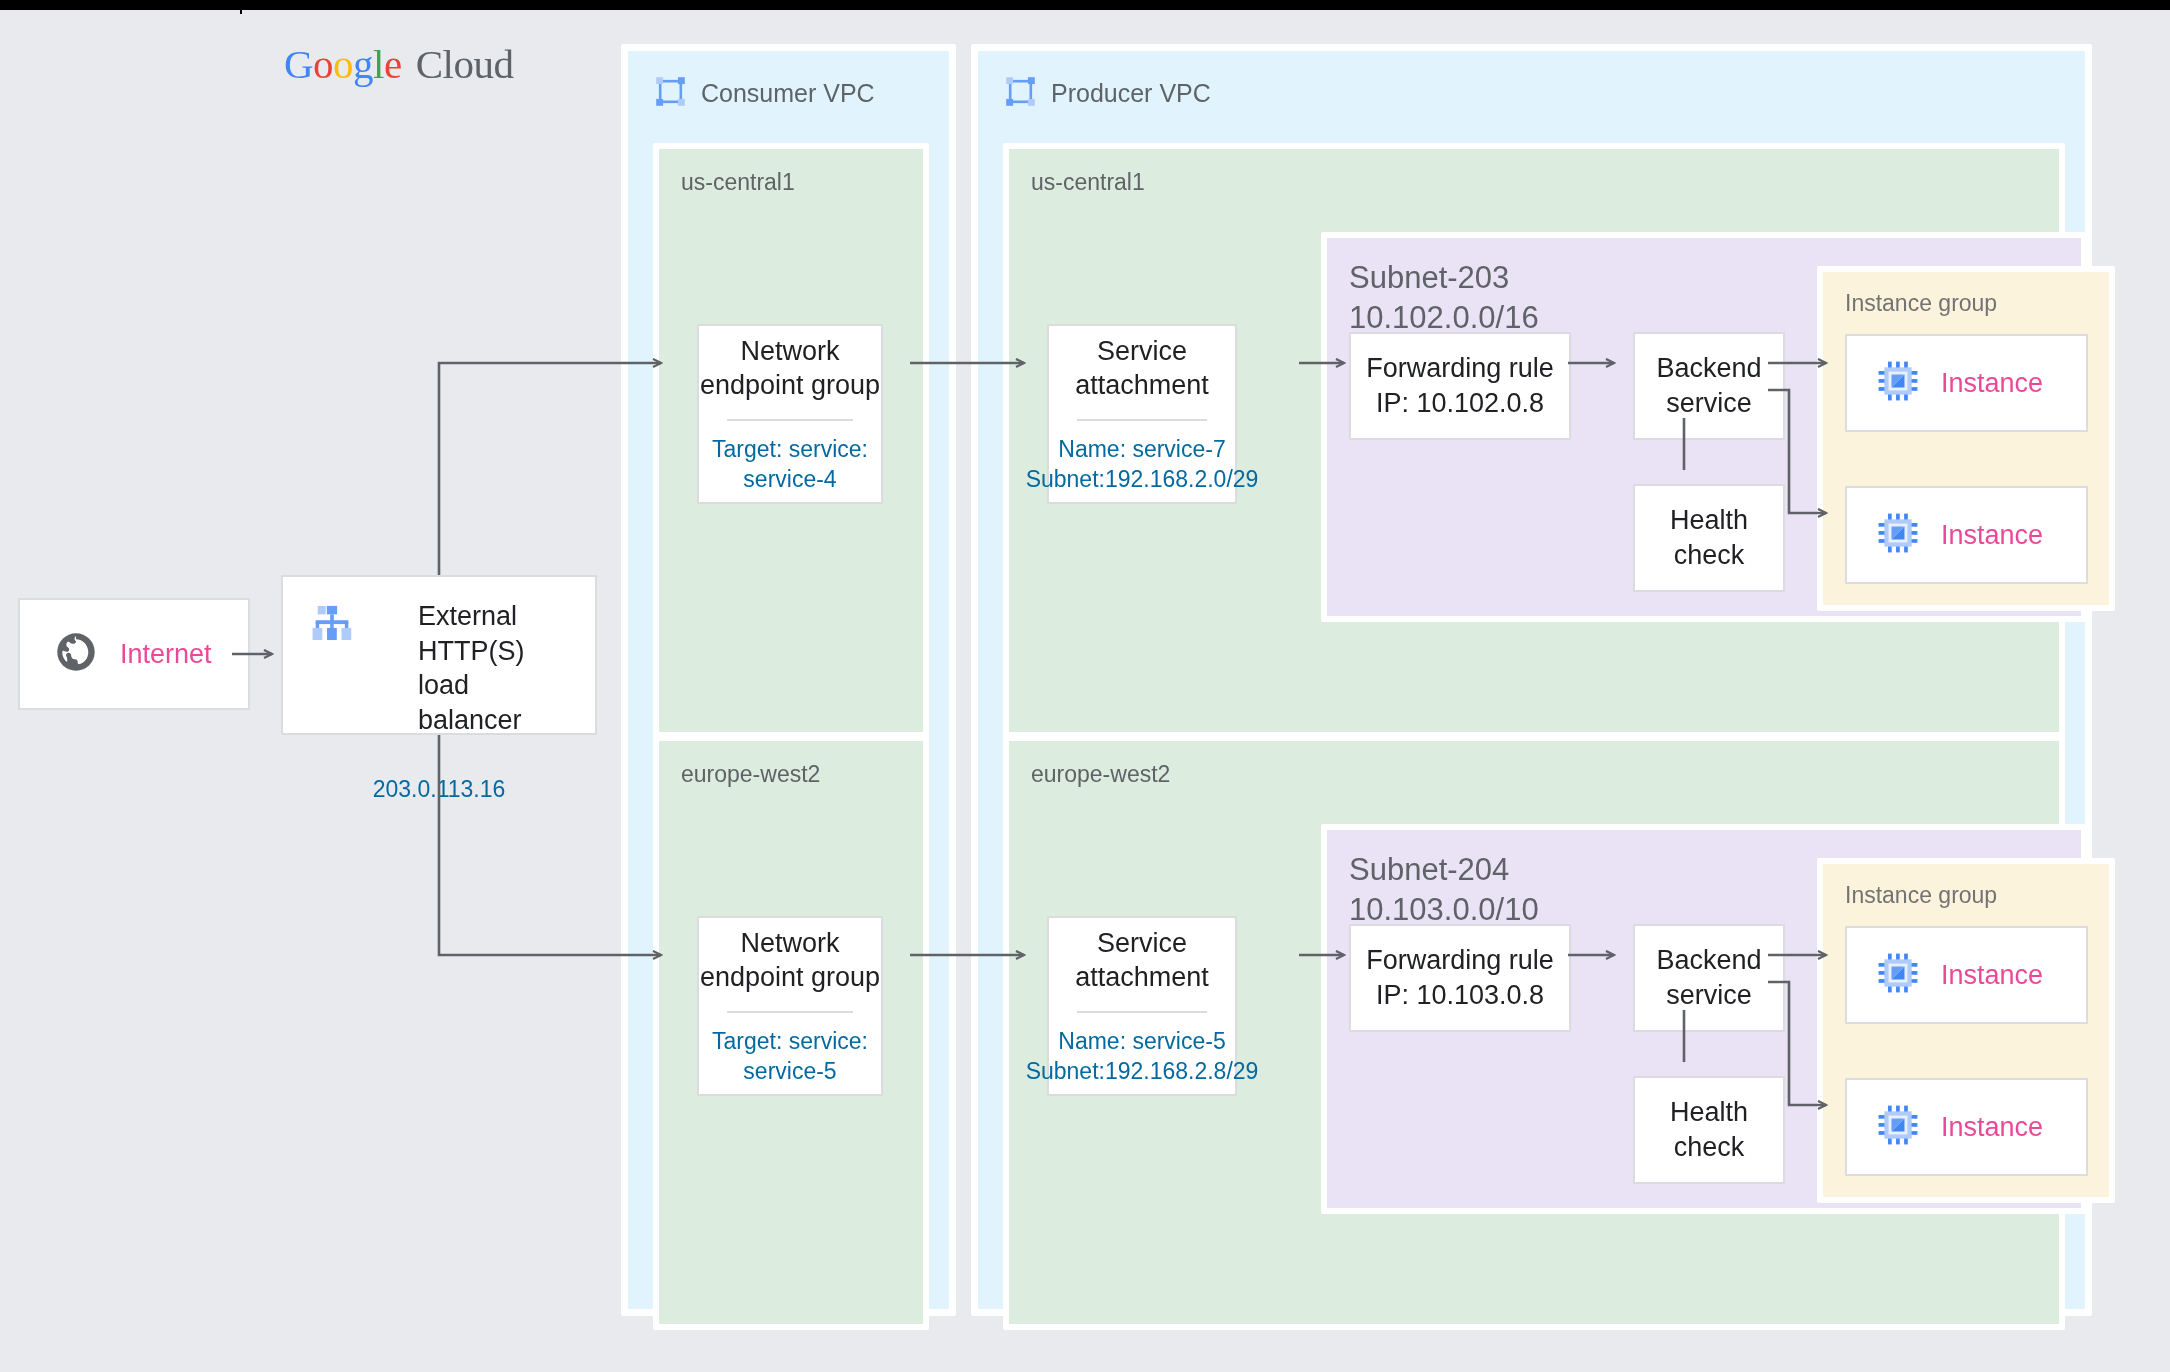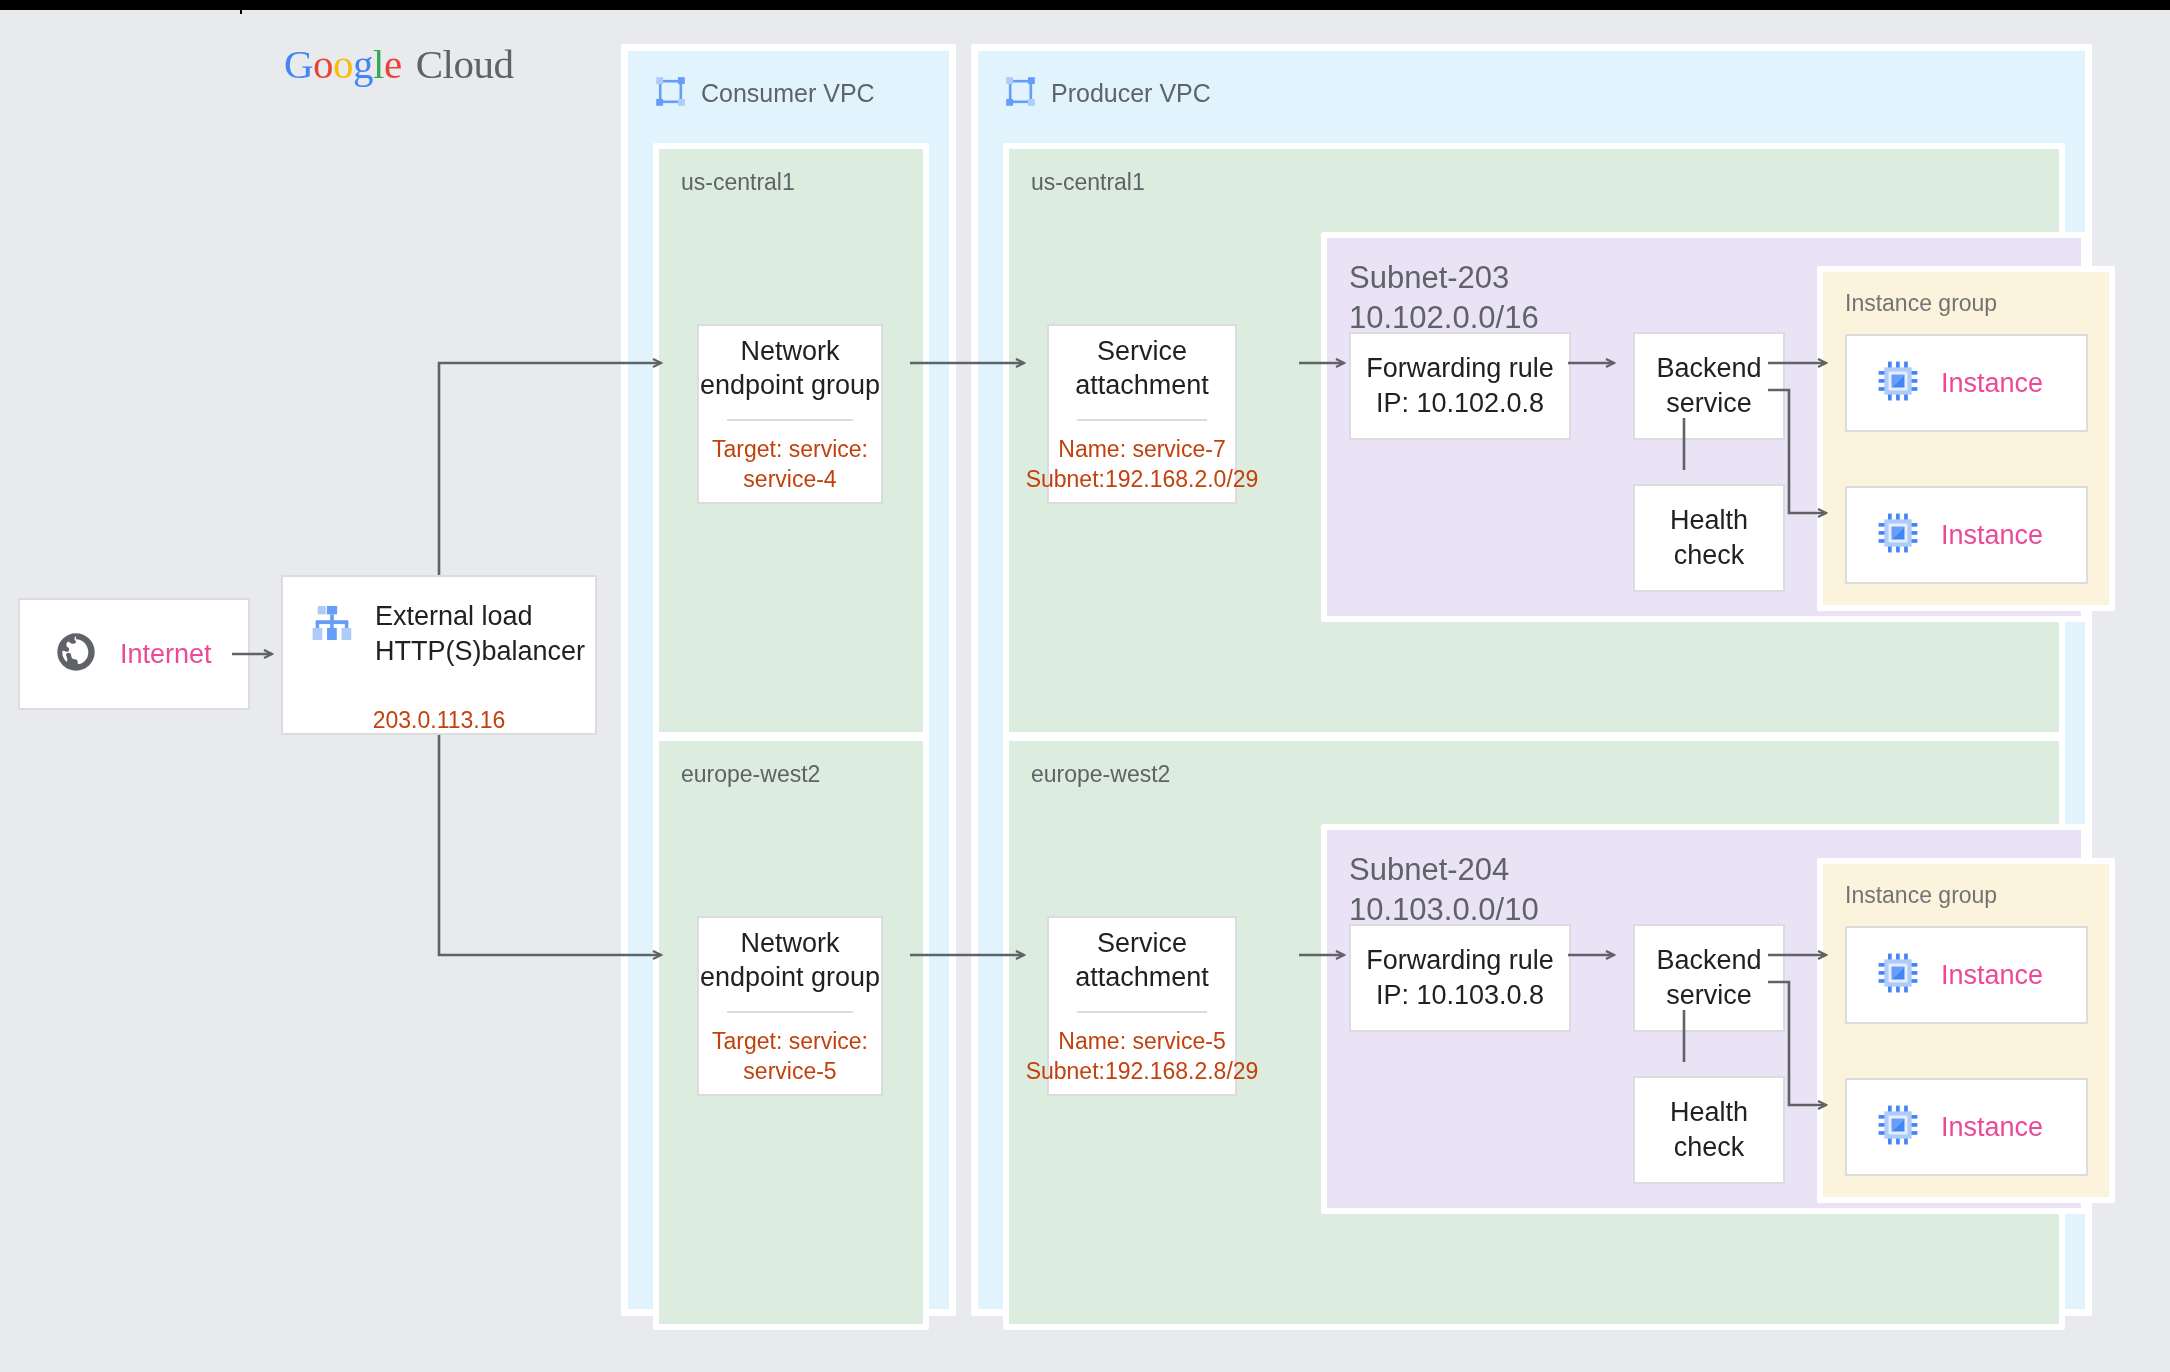--- a/index.html
+++ b/index.html
@@ -38,21 +38,21 @@
 
   .igroup { position:absolute; background:#fcf3dc; border:6px solid #ffffff; border-radius:2px; }
   .igroup-label { position:absolute; left:22px; top:18px; font-size:23px; color:#737373; white-space:nowrap; }
 
   
   .card {
     position:absolute; background:#ffffff; border:2px solid #dadce0;
     display:flex; flex-direction:column; align-items:center; justify-content:center;
   }
   .card-title { font-size:27px; color:#202124; text-align:center; line-height:1.28; }
-  .card-sub { font-size:23px; color:#c2410c; text-align:center; line-height:1.30; }
+  .card-sub { font-size:23px; color:#0369a1; text-align:center; line-height:1.30; }
   .card-rule { width:calc(100% - 56px); height:2px; background:#dadce0; margin:16px 0 14px 0; }
 
   .card-row { position:absolute; background:#ffffff; border:2px solid #dadce0;
               display:flex; flex-direction:row; align-items:center; }
   .card-row .lbl { font-size:27px; color:#ec4899; }
 
   
   svg.wires { position:absolute; left:0; top:0; width:2170px; height:1372px; pointer-events:none; }
 
   .ico { flex:0 0 auto; display:block; }
@@ -86,21 +86,21 @@
         <rect x="3.1" y="9.4" width="17.8" height="2.1" fill="#669df6"></rect>
         <rect x="11" y="6.2" width="2" height="3.6" fill="#669df6"></rect>
         <rect x="3.1" y="10.4" width="1.9" height="3.6" fill="#669df6"></rect>
         <rect x="11" y="10.4" width="1.9" height="3.6" fill="#669df6"></rect>
         <rect x="19" y="10.4" width="1.9" height="3.6" fill="#669df6"></rect>
         <rect x="1.4" y="13.6" width="5.3" height="6.6" fill="#aecbfa"></rect>
         <rect x="9.3" y="13.6" width="5.3" height="6.6" fill="#669df6"></rect>
         <rect x="17.2" y="13.6" width="5.3" height="6.6" fill="#aecbfa"></rect>
       </svg>
     </span>
-    <span style="display:flex; flex-direction:row;">
+    <span style="display:flex; flex-direction:column;margin-left:43px;">
       <span class="card-title" style="text-align:left;">External HTTP(S)</span>
       <span class="card-title" style="text-align:left;">load balancer</span>
     </span>
   </div>
   <div style="width:calc(100% - 52px); height:2px; background:#dadce0; margin:20px auto 0 auto;"></div>
   <div class="card-sub" style="margin-top:18px;">203.0.113.16</div>
 </div>
 
 <div class="vpc" style="left:621px; top:44px; width:335px; height:1272px;">
   <div class="vpc-head">

